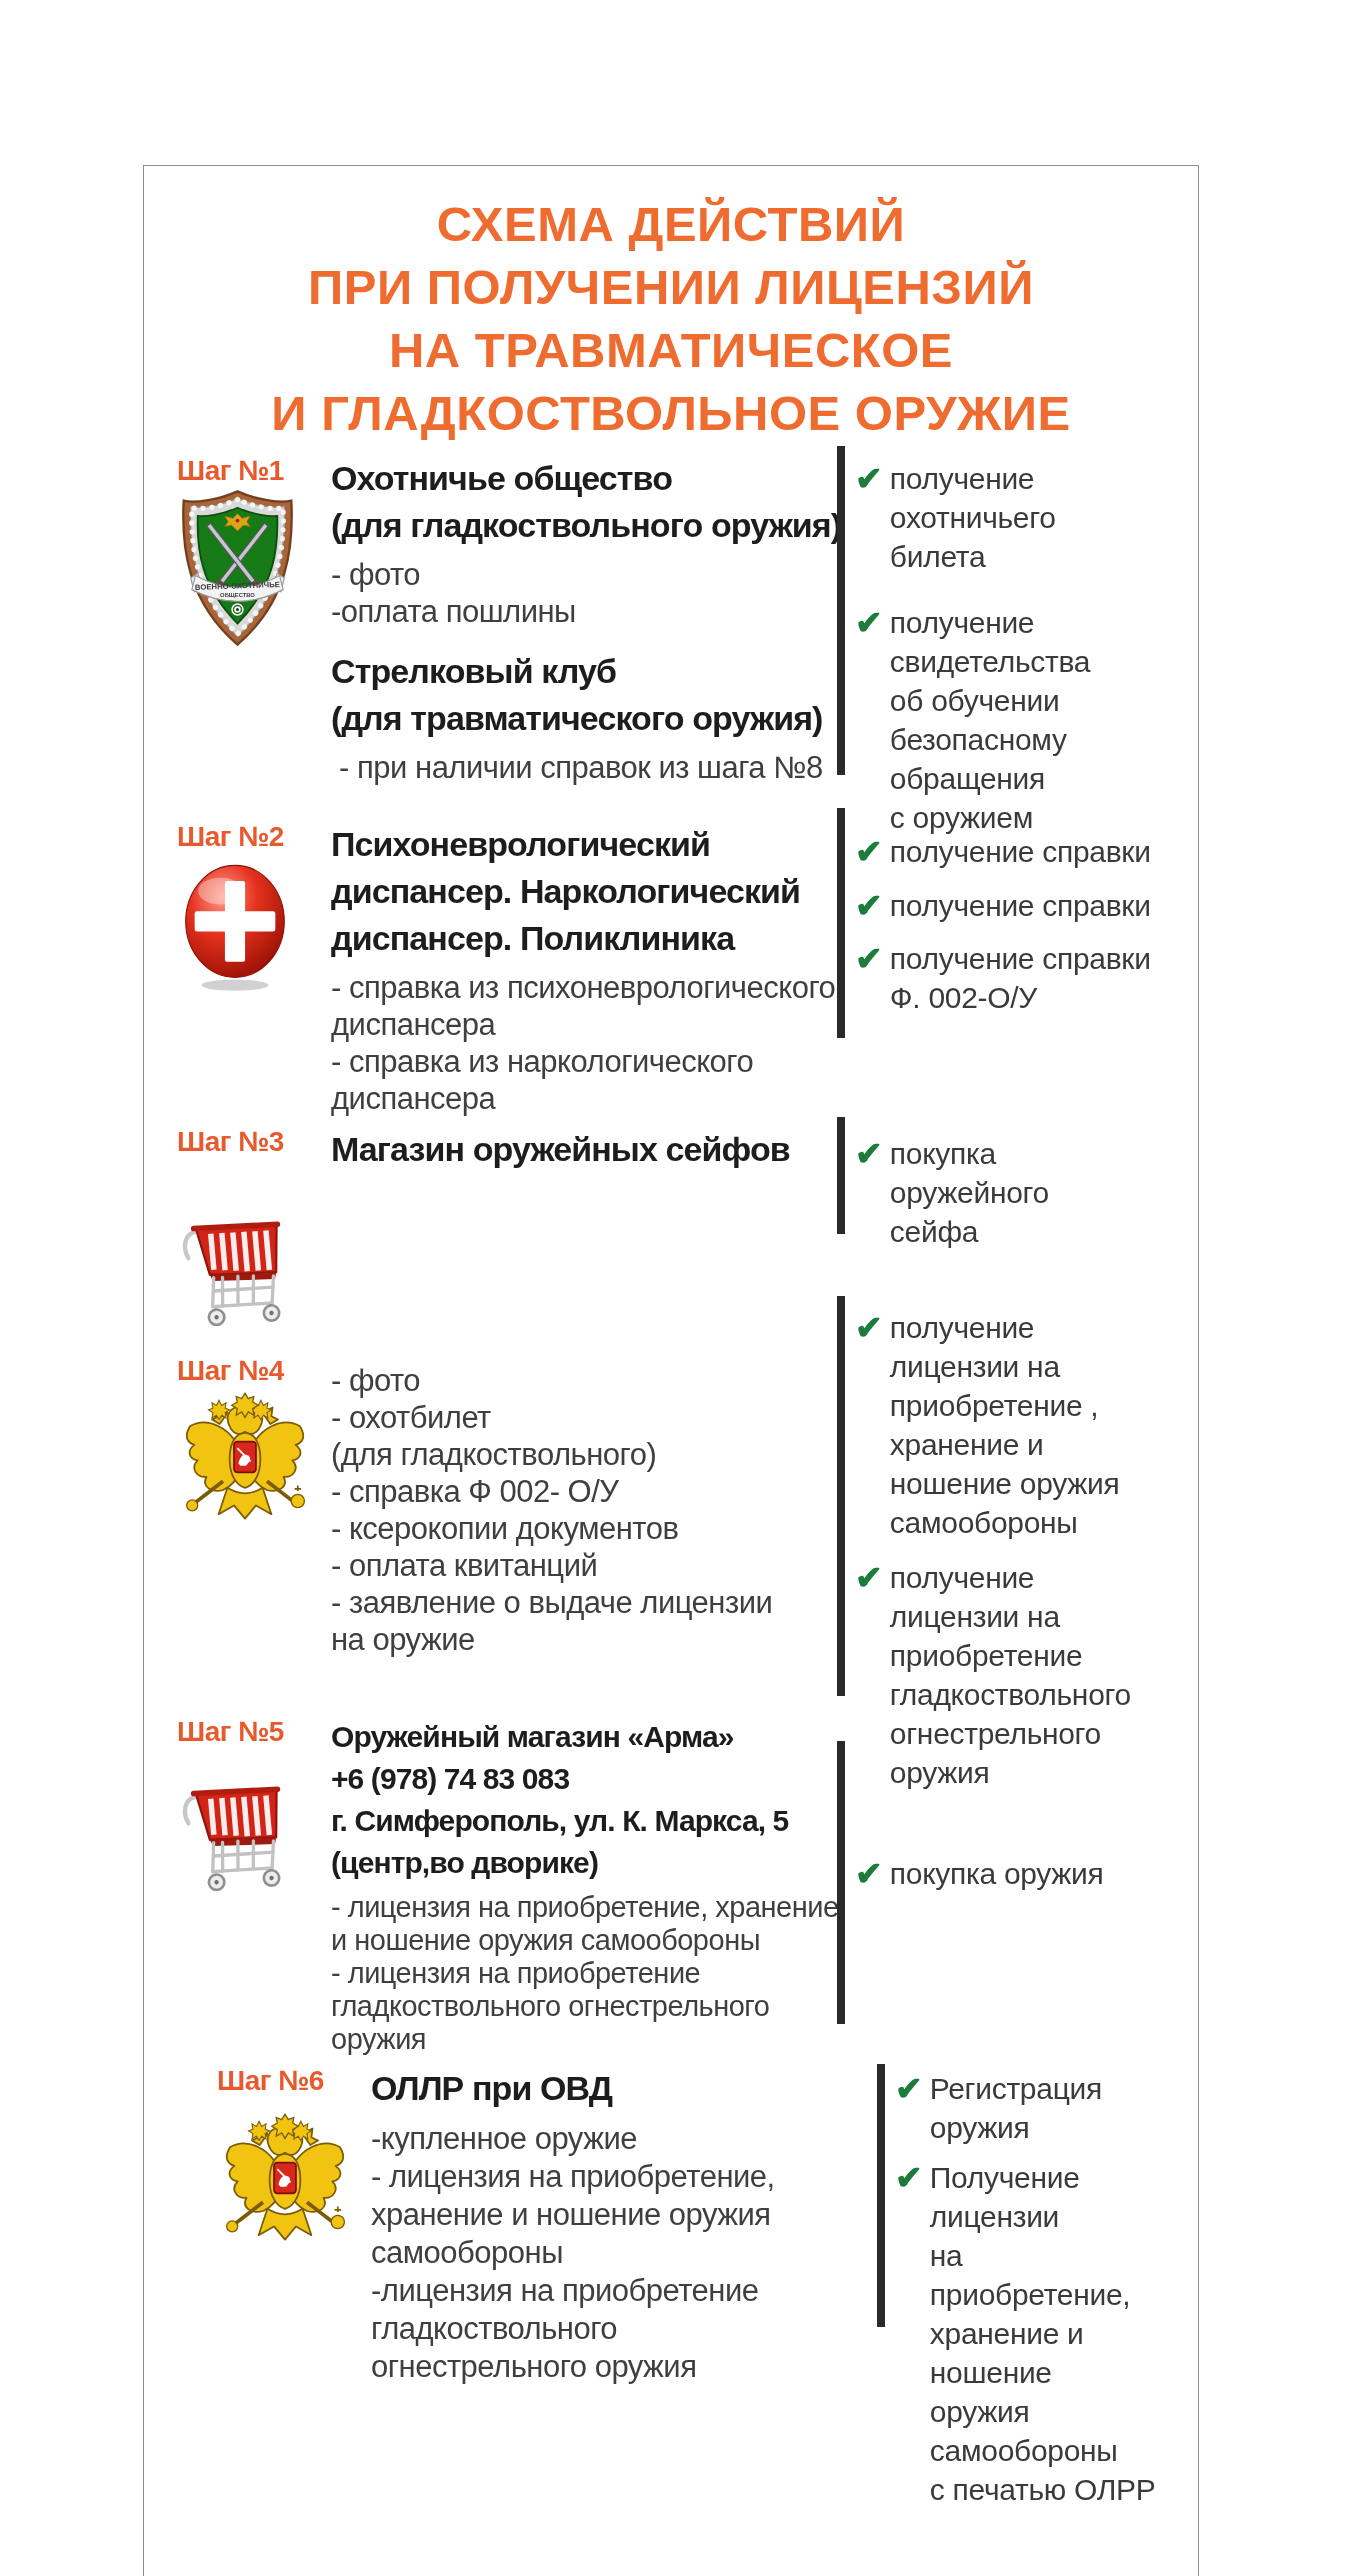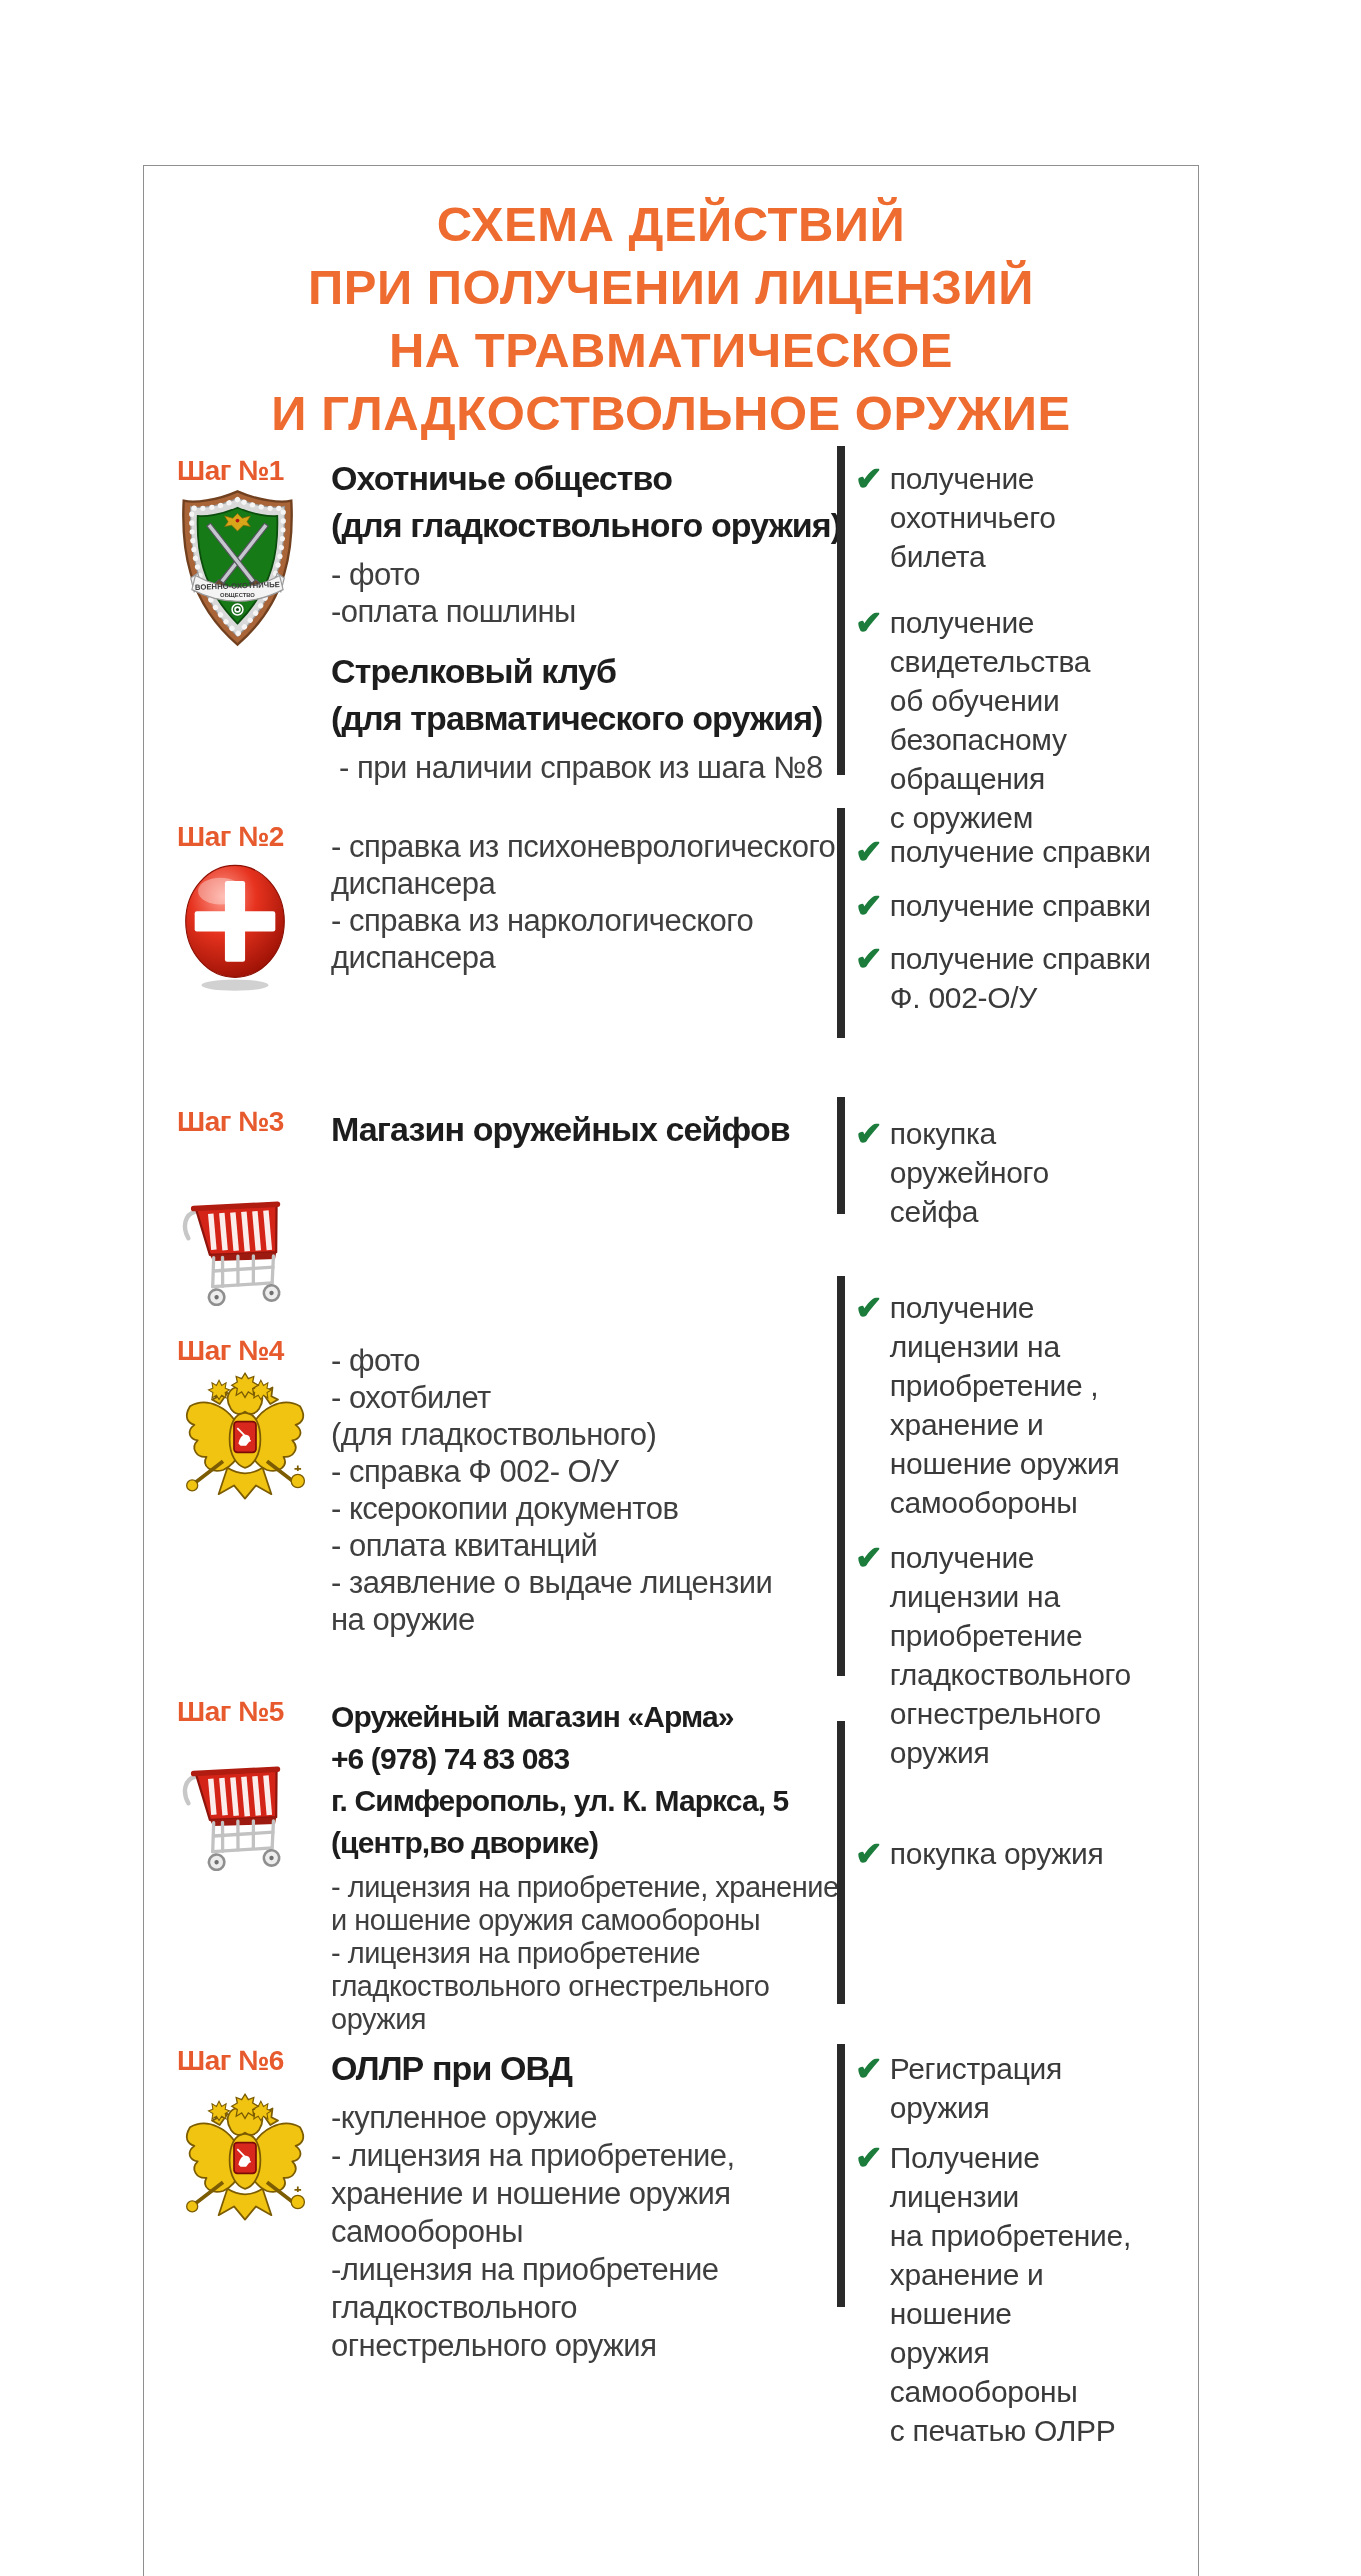--- a/index.html
+++ b/index.html
@@ -17,21 +17,21 @@
     line-height:63px; text-align:center; white-space:pre-line; letter-spacing:0.5px;
     height:253px;
   }
   .steps { margin-top:0; }
   .step { display:grid; grid-template-columns:154px 506px 1fr; }
   .step:nth-child(1){ min-height:366px; }
   .step:nth-child(2){ min-height:285px; }
   .step:nth-child(3){ min-height:229px; }
   .step:nth-child(4){ min-height:361px; }
   .step:nth-child(5){ min-height:344px; }
-  .step:nth-child(6){ min-height:339px; }
+  .step:nth-child(6){ min-height:339px;margin-left:40px; }
 
   .left { position:relative; padding-top:9px; }
   .step-label {
     color:var(--label-orange,#E75A2D); font-weight:bold; font-size:28px;
     letter-spacing:-0.5px; white-space:nowrap;
   }
   .step-icon { position:absolute; left:1.8px; }
   .step-icon svg { display:block; width:100%; height:auto; }
   .step:nth-child(1) .step-icon { top:43px;  width:117px; }
   .step:nth-child(2) .step-icon { top:50px;  width:112px; }
@@ -174,20 +174,23 @@
   <ellipse cx="50" cy="53" rx="44" ry="50" fill="url(#rg)" stroke="#8c1004" stroke-width="1"></ellipse>
   <g fill="#ffffff">
     <rect x="41" y="17" width="18" height="72" rx="2"></rect>
     <rect x="14" y="44" width="72" height="18" rx="2"></rect>
   </g>
   <ellipse cx="37" cy="26" rx="20" ry="12" fill="rgba(255,255,255,0.35)"></ellipse>
 </svg>
             </div>
     </div>
     <div class="mid">
+            <div class="seg seg-heading">Психоневрологический
+диспансер. Наркологический
+диспансер. Поликлиника</div>
             <div class="seg seg-text">- справка из психоневрологического
 диспансера
 - справка из наркологического
 диспансера</div>
           </div>
     <div class="right">
       <div class="bar"></div>
       <div class="checks">
               <div class="check">
                 <span class="mark">✔</span>

